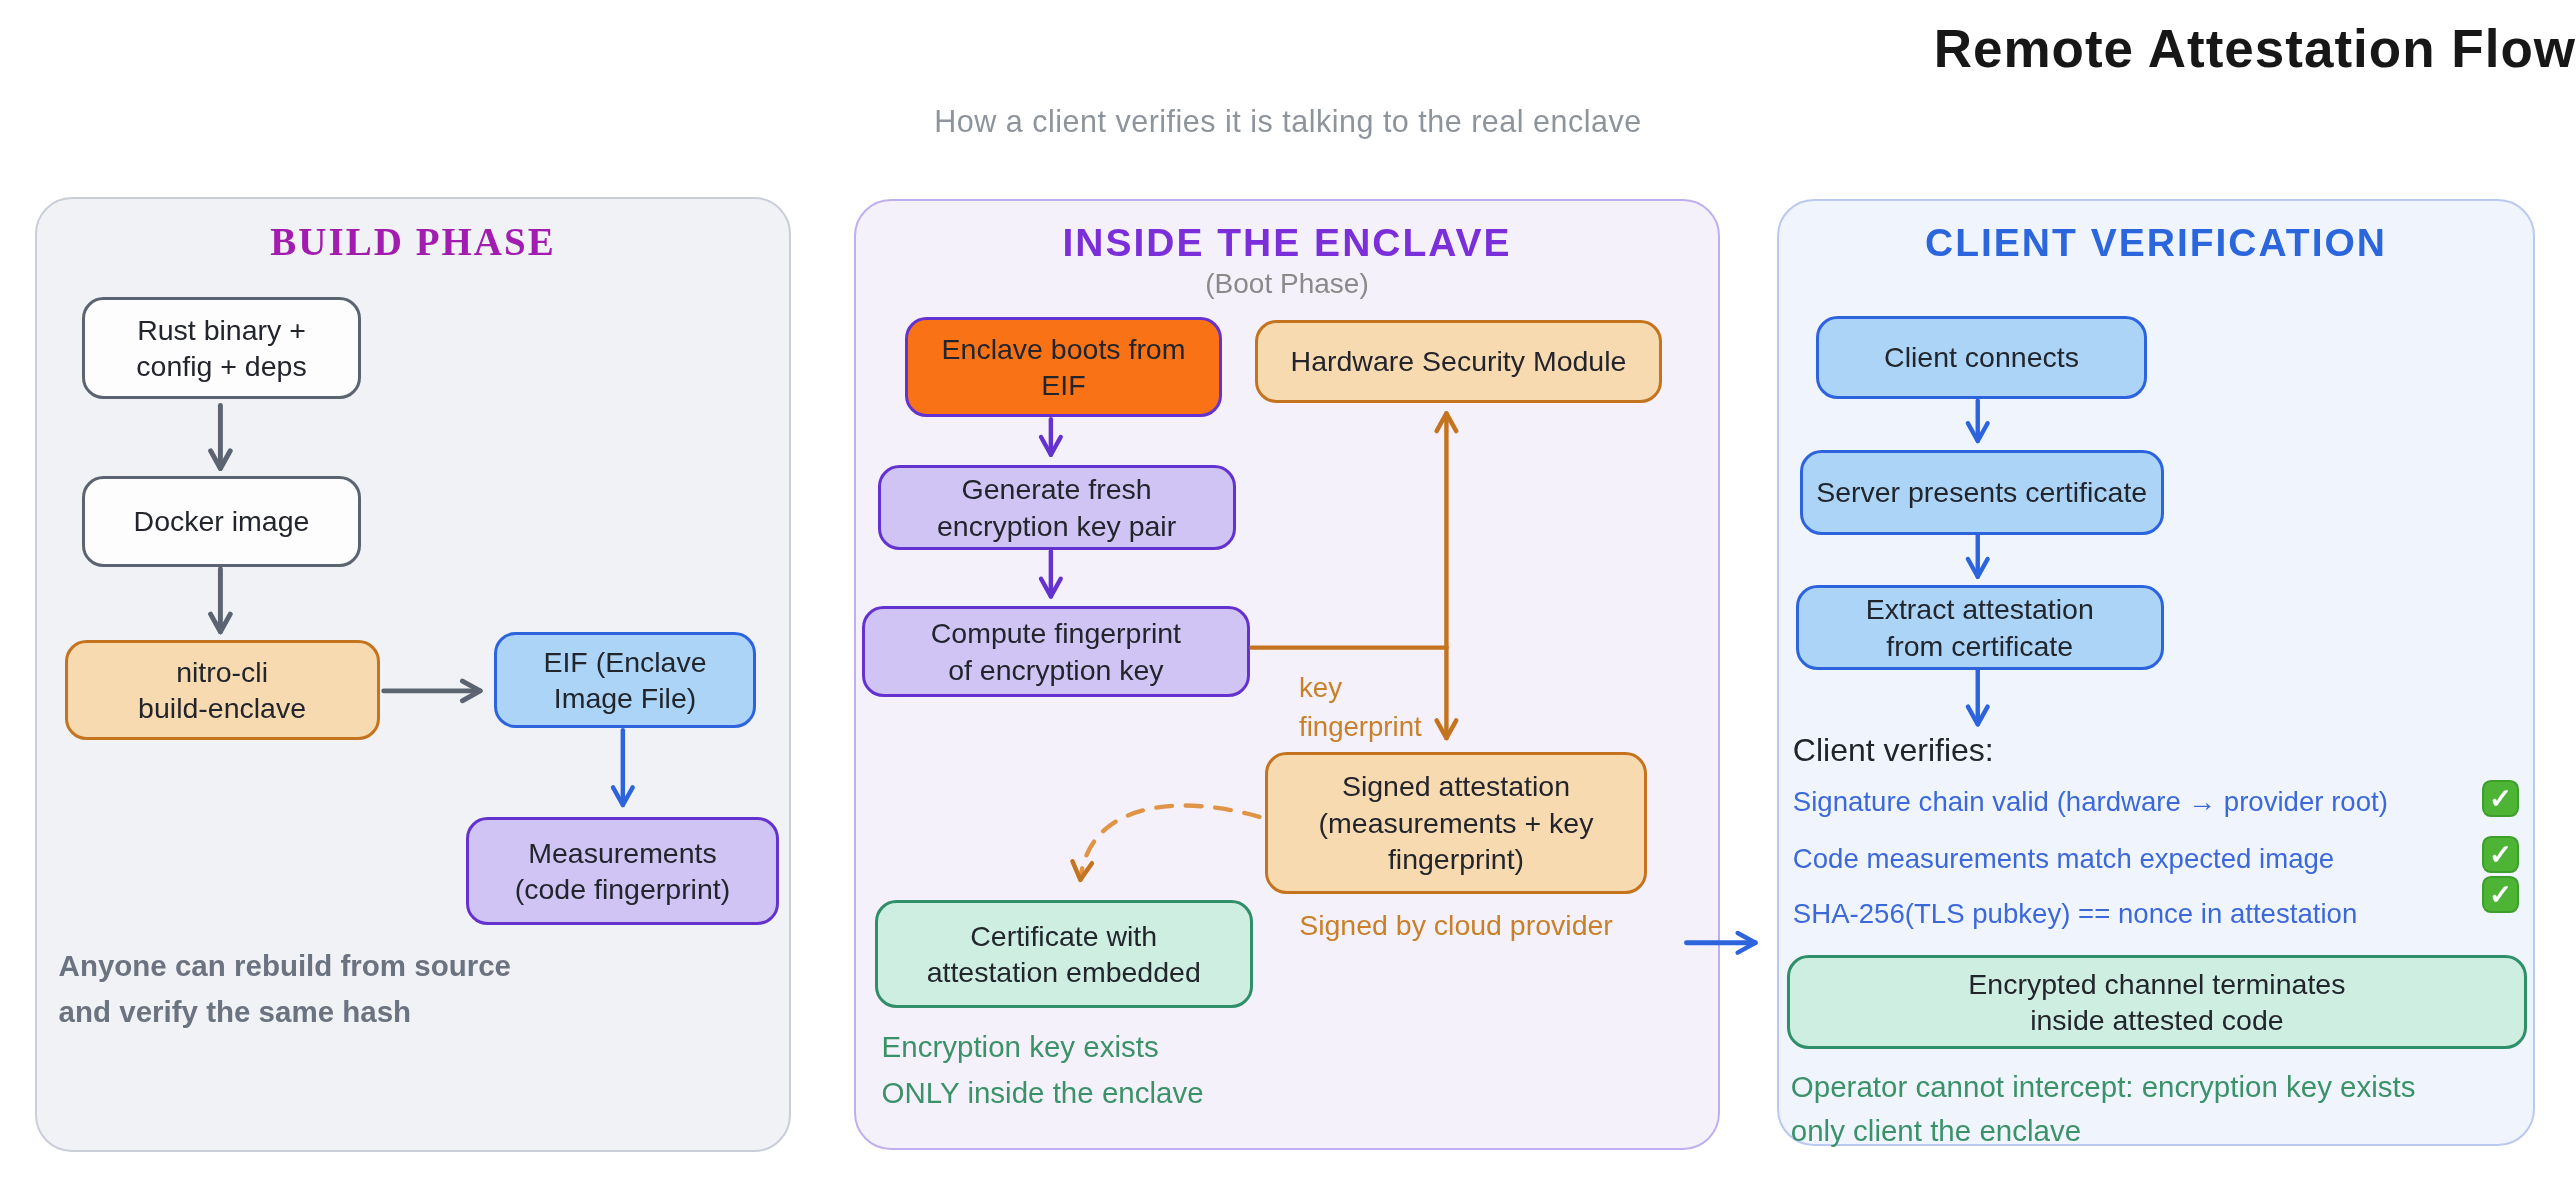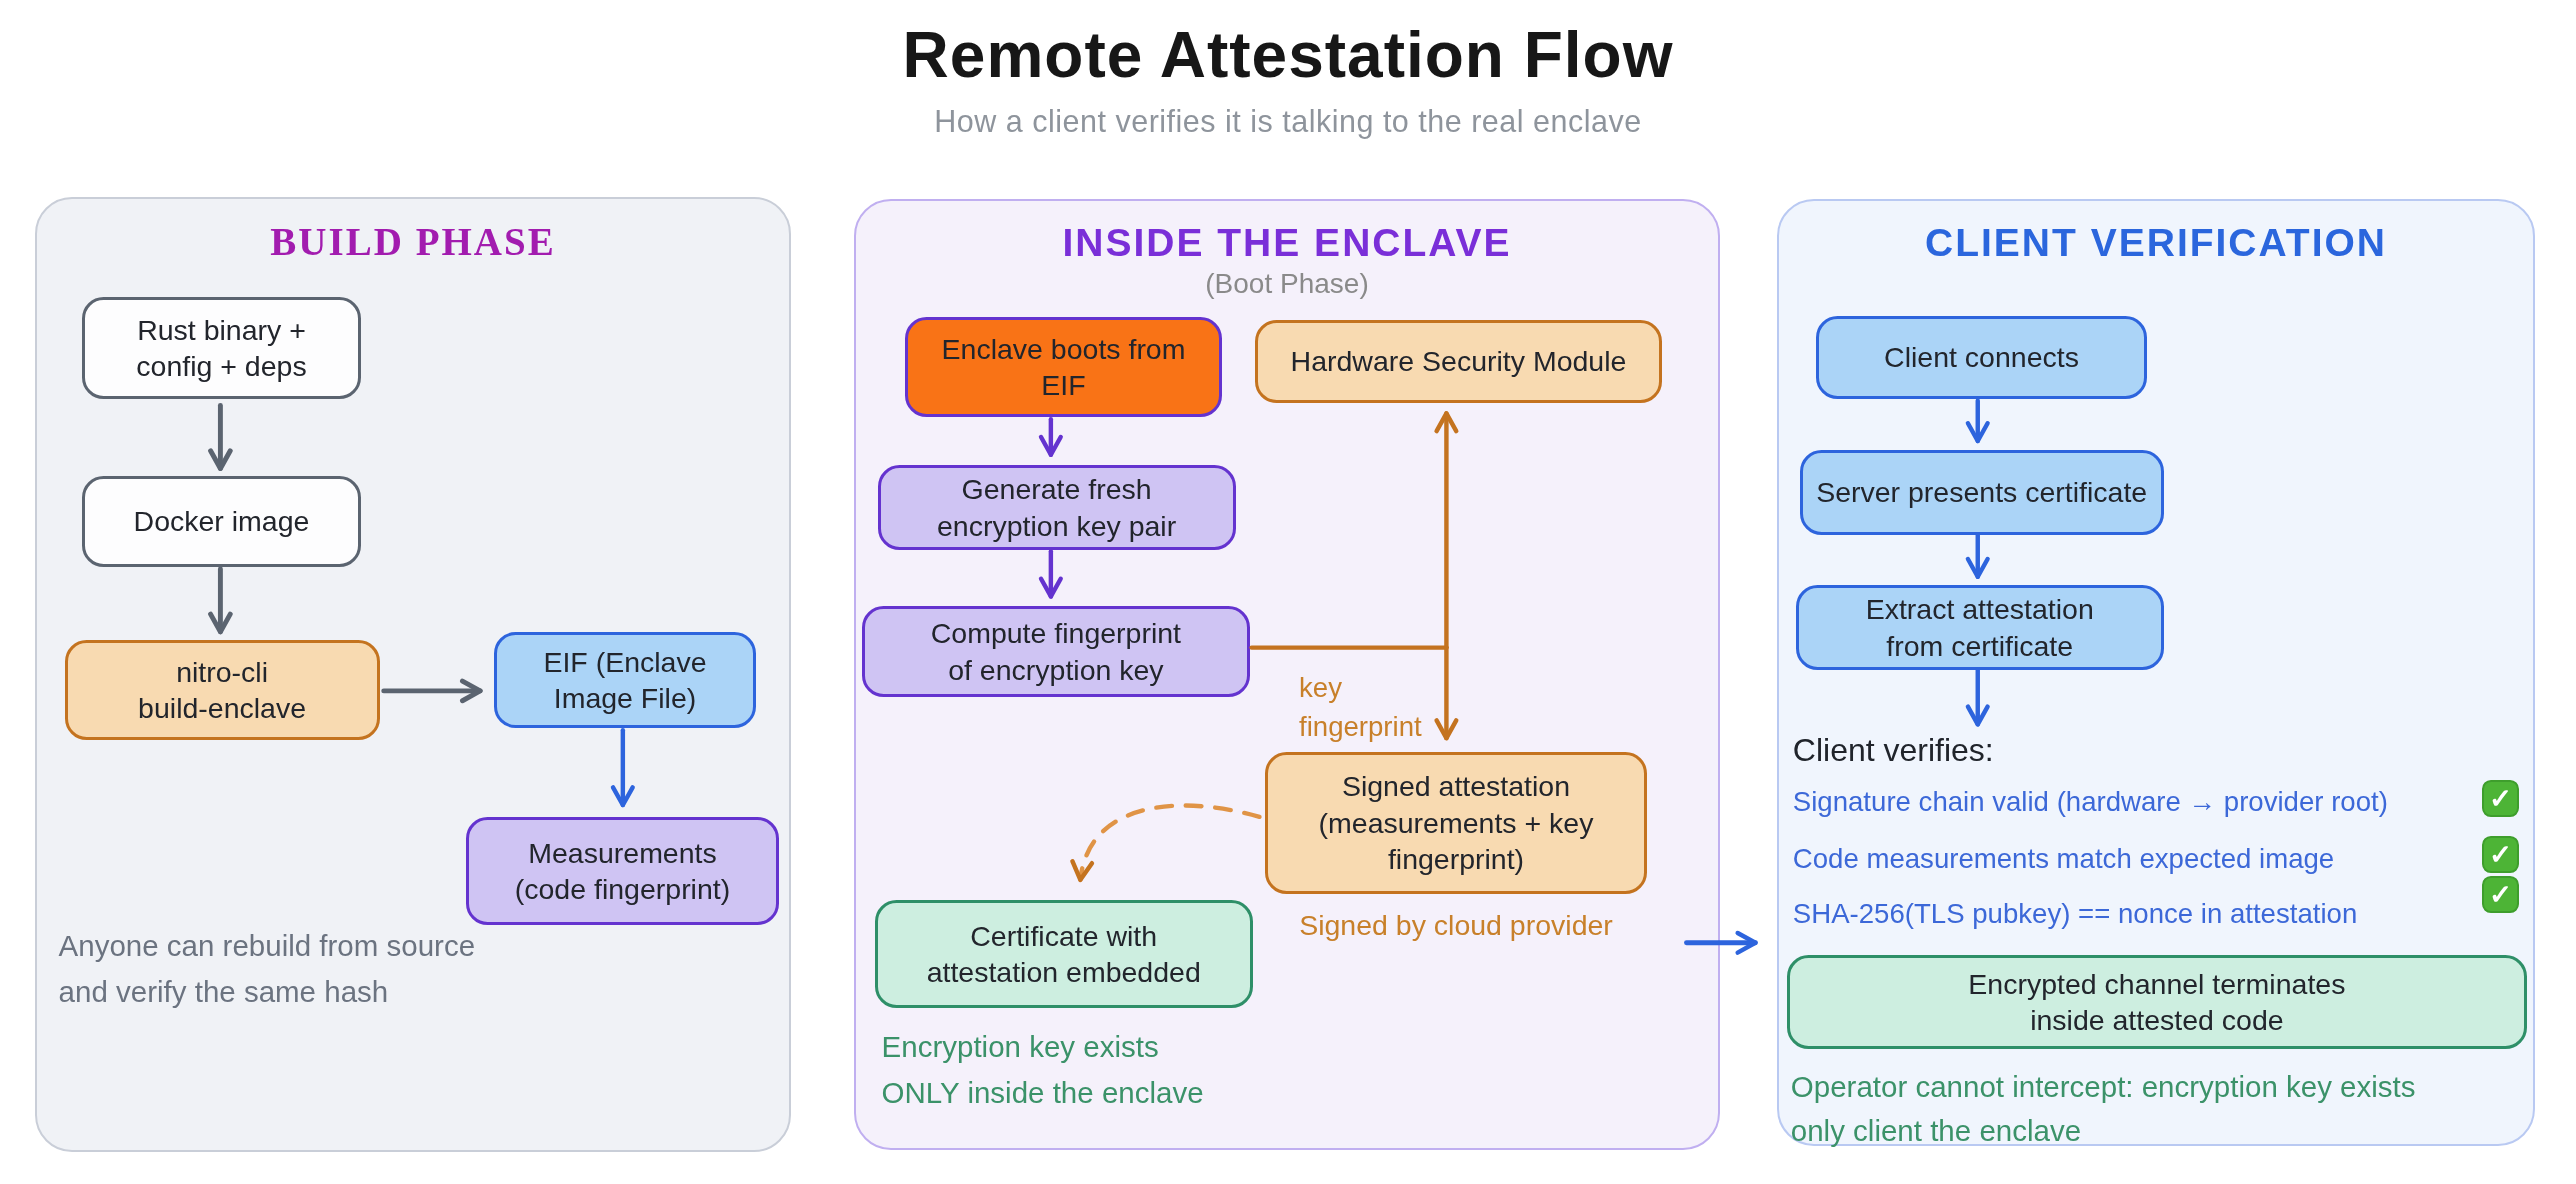--- a/index.html
+++ b/index.html
@@ -1,19 +1,19 @@
 <!DOCTYPE html>
 <html><head>
 <meta charset="utf-8">
 <style>
   html,body{margin:0;padding:0;background:#ffffff;}
   .canvas{position:relative;width:2576px;height:1185px;background:#ffffff;overflow:hidden;
           font-family:"Liberation Sans", sans-serif;color:#22252c;}
-  .title{position:absolute;top:17.7px;left:0;right:0;text-align:center;
-         font-size:64px;font-weight:700;color:#171717;letter-spacing:1px;}
+  .title{position:absolute;top:17.7px;left:0;right:0;text-align:right;
+         font-size:53px;font-weight:700;color:#171717;letter-spacing:1px;}
   .subtitle{position:absolute;top:104px;left:0;right:0;text-align:center;
          font-size:30.5px;color:#8e949c;letter-spacing:0.5px;}
   .panel{position:absolute;border-radius:37px;}
   .panel-build{left:35px;top:197px;width:752px;height:951px;background:#f0f2f6;border:2.5px solid #c9ced8;}
   .panel-enclave{left:854px;top:199px;width:862px;height:947px;background:#f5f1fb;border:2.5px solid #c0aff0;}
   .panel-client{left:1777px;top:199px;width:754px;height:943px;background:#f0f5fd;border:2.5px solid #b9c9f2;}
   .panel-h{position:absolute;top:19.7px;left:0;right:0;text-align:center;
            font-size:39px;font-weight:700;letter-spacing:2px;}
   .h-build{color:#a21caf;font-family:Liberation Serif, serif;}
   .h-enclave{color:#7a2fd8;}
@@ -53,21 +53,21 @@
     <div class="panel-h h-build">BUILD PHASE</div>
     <div class="node stroke-gray" style="left:45px;top:98px;width:279px;height:102px;">Rust binary +
 config + deps</div>
     <div class="node stroke-gray" style="left:45px;top:277px;width:279px;height:91px;">Docker image</div>
     <div class="node fill-orange" style="left:27.6px;top:441px;width:315px;height:100px;">nitro-cli
 build-enclave</div>
     <div class="node fill-blue" style="left:457px;top:433px;width:262px;height:96px;">EIF (Enclave
 Image File)</div>
     <div class="node fill-purple" style="left:429px;top:618px;width:313px;height:108px;">Measurements
 (code fingerprint)</div>
-    <div class="note note-gray" style="left:21.6px;top:724px;">Anyone can rebuild from source
+    <div class="note note-gray" style="left:21.6px;top:744px;font-weight:bold;">Anyone can rebuild from source
 and verify the same hash</div>
   </section>
 
   <section class="panel panel-enclave">
     <div class="panel-h h-enclave">INSIDE THE ENCLAVE</div>
     <div class="sub-h">(Boot Phase)</div>
     <div class="node stroke-purple" style="left:49px;top:116px;width:317px;height:100px;">Enclave boots from
 EIF</div>
     <div class="node fill-orange" style="left:399px;top:119px;width:407px;height:83px;">Hardware Security Module</div>
     <div class="node fill-purple" style="left:21.6px;top:264px;width:358px;height:85px;">Generate fresh

